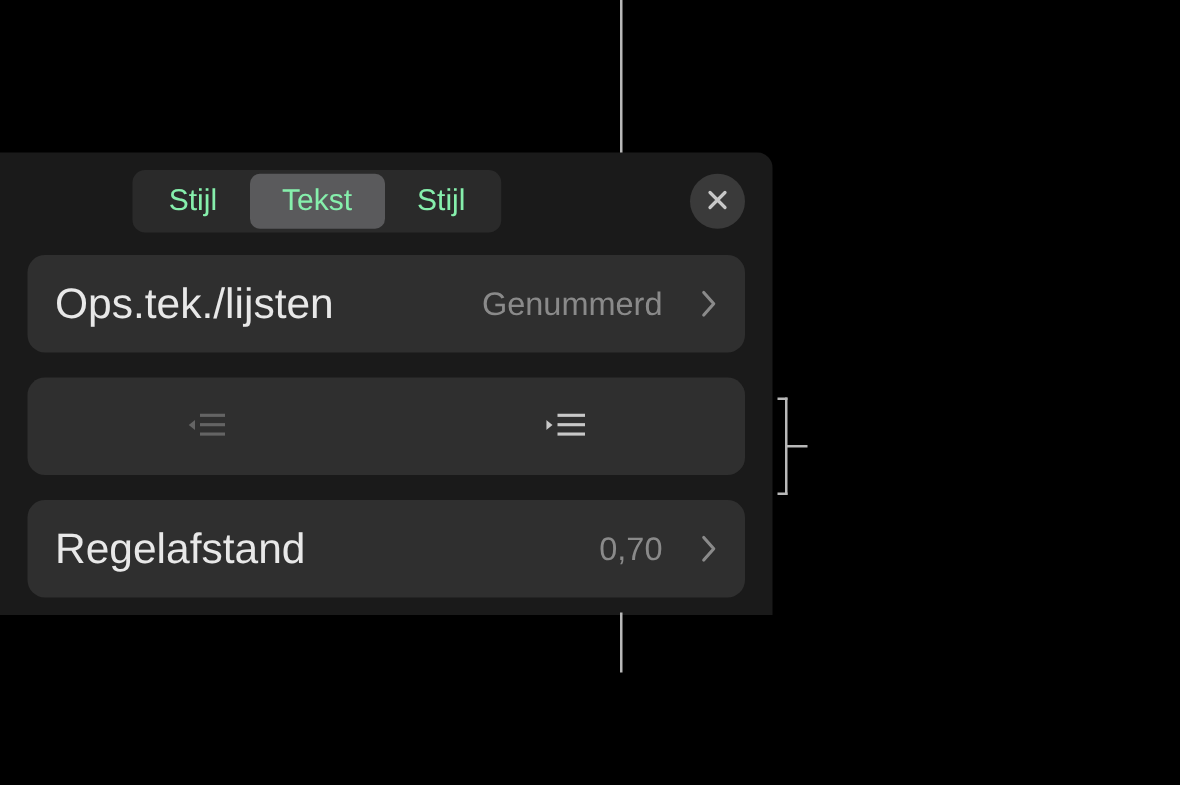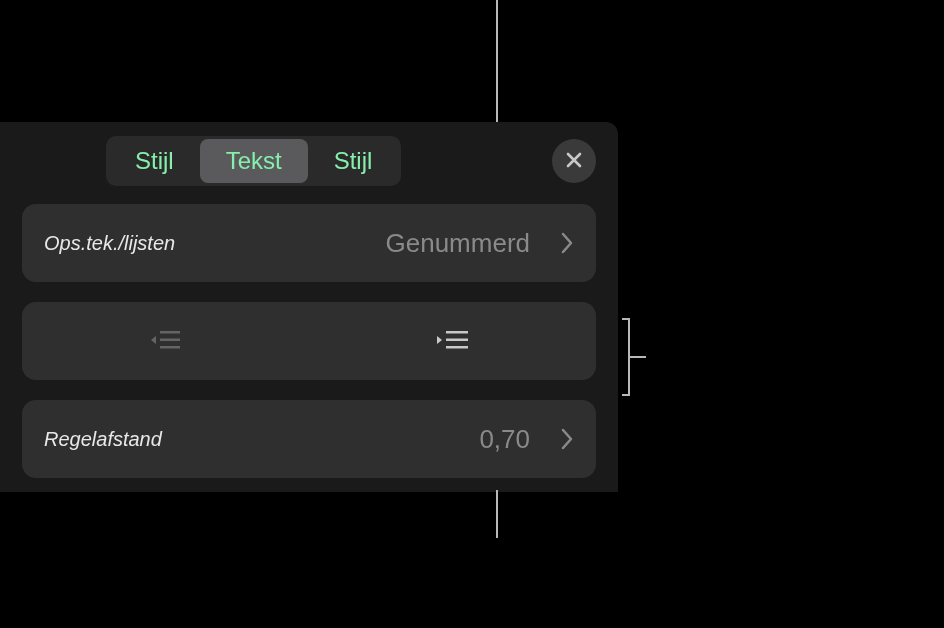--- a/index.html
+++ b/index.html
@@ -67,24 +67,23 @@
       border-radius: 14px;
       height: 78px;
       display: flex;
       align-items: center;
       padding: 0 22px;
       margin-bottom: 20px;
       cursor: pointer;
     }
     .row-label {
       color: #e8e8e8;
-      font-size: 20px;
+      font-size: 34px;
       font-weight: 400;
       flex: 1;
-      font-style: italic;
     }
     .row-value {
       color: #8a8a8a;
       font-size: 26px;
       margin-right: 30px;
     }
     .chevron {
       color: #8a8a8a;
       display: flex;
       align-items: center;

